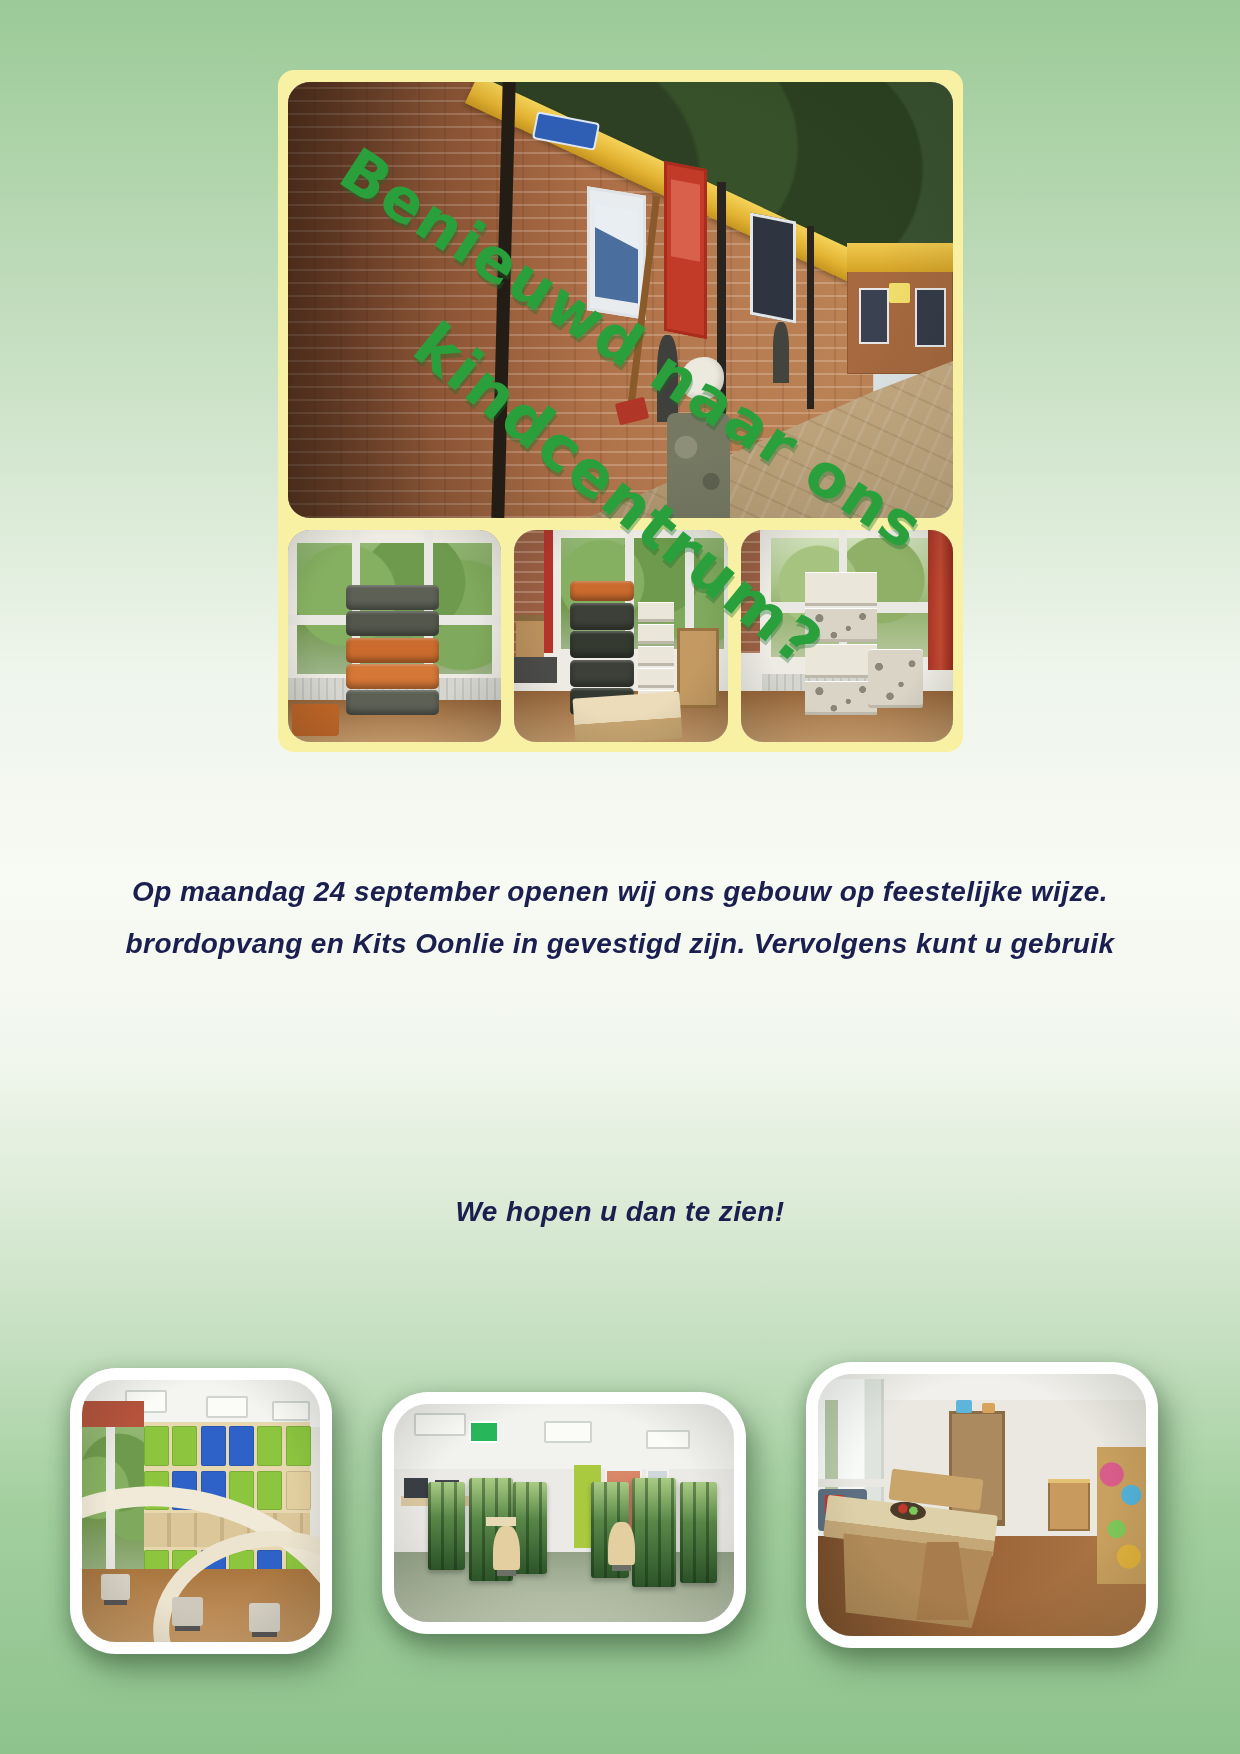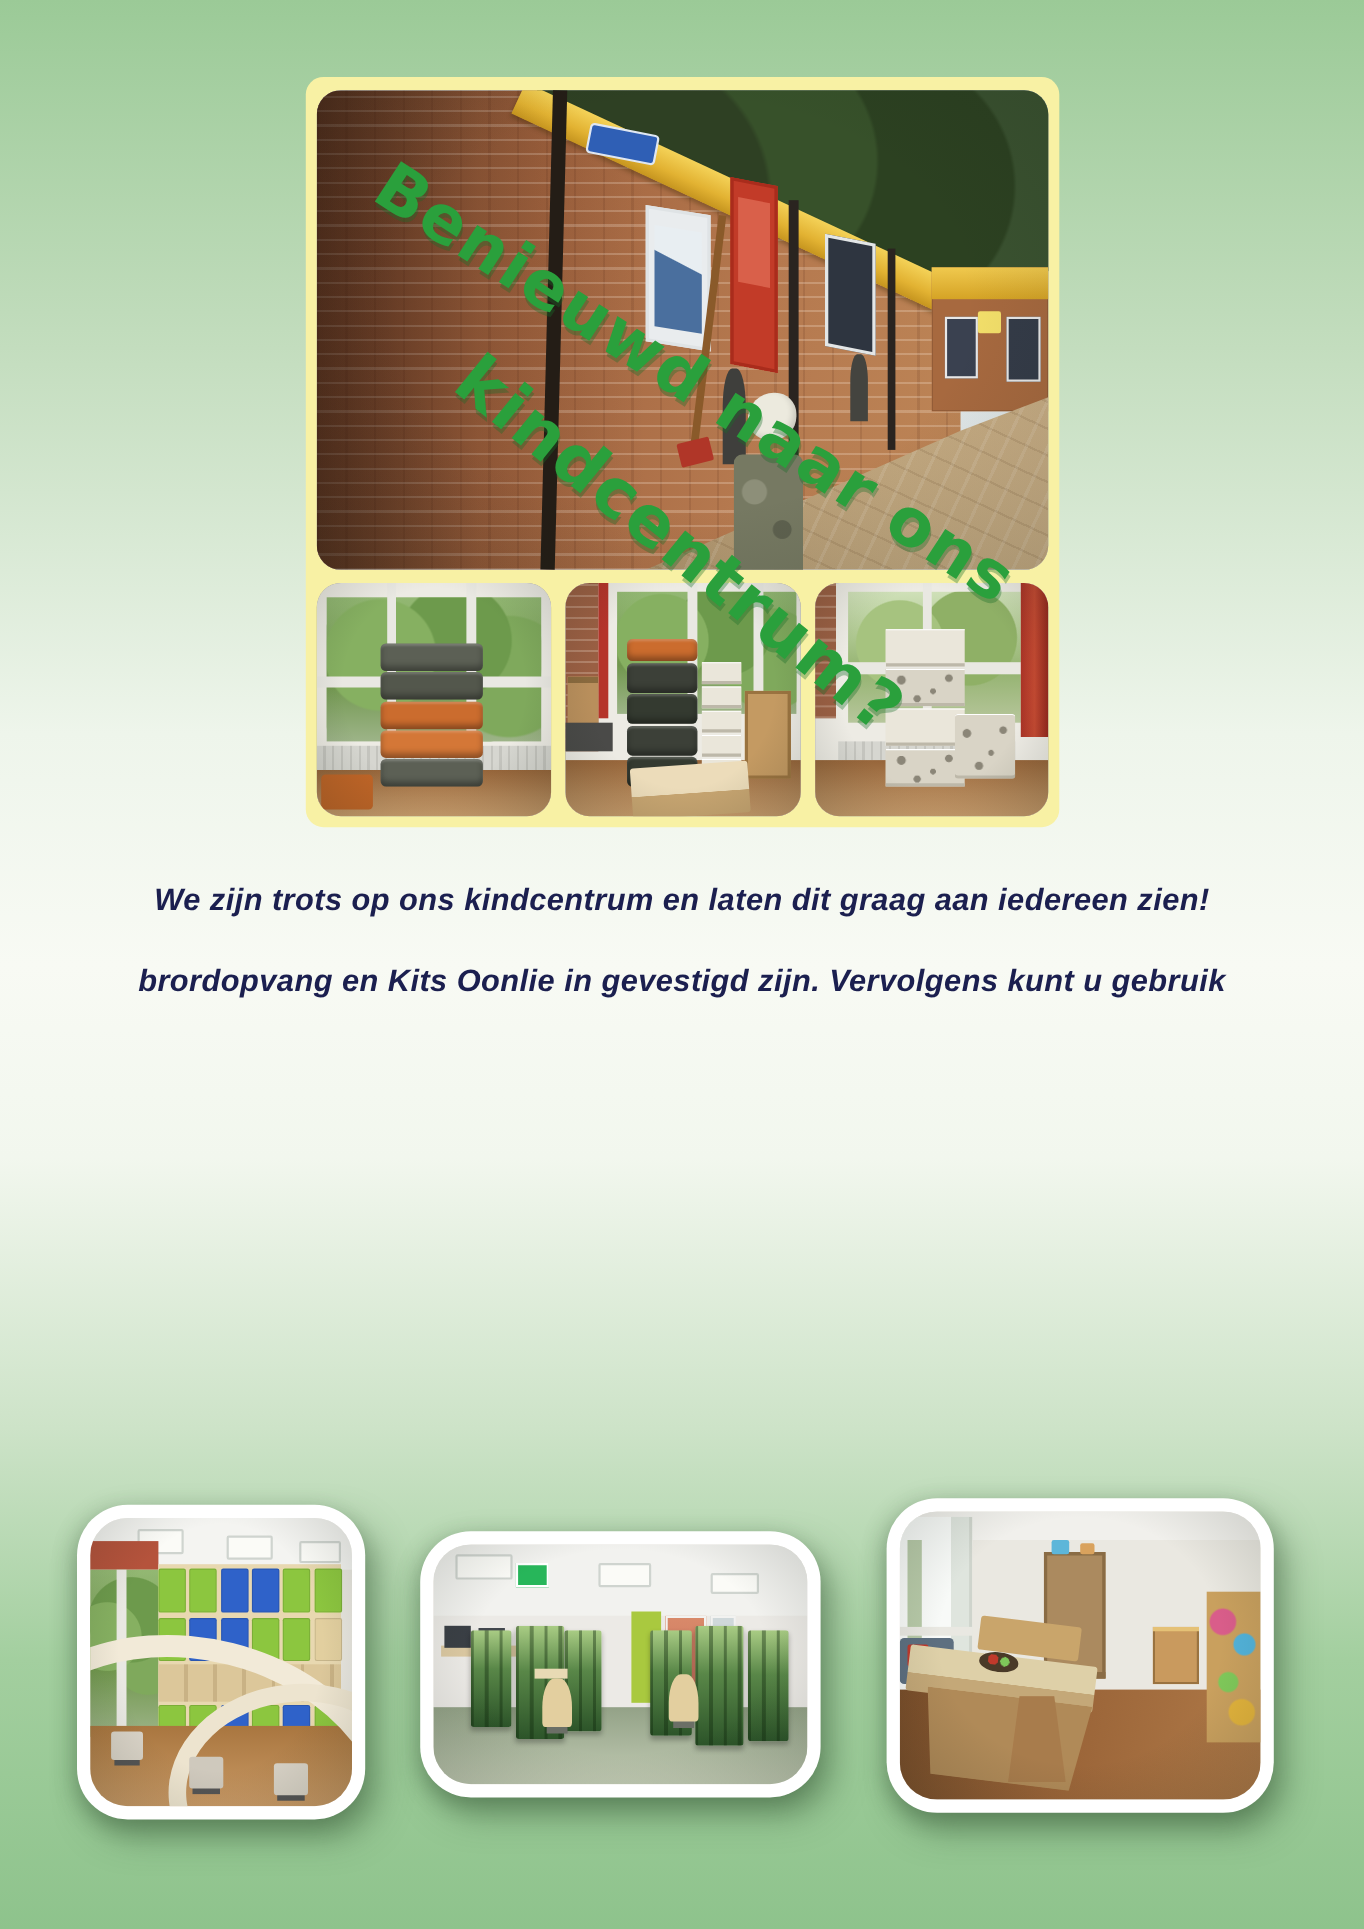--- a/index.html
+++ b/index.html
@@ -229,26 +229,27 @@
         <div class="whitebox speckle" style="top:75%;height:24%;"></div>
       </div>
       <div class="abs whitebox speckle" style="left:60%;top:56%;width:26%;height:28%;border-radius:3px;"></div>
       <div class="abs vig"></div>
     </div>
 
     <div class="overlay-line ol1">Benieuwd naar ons</div>
     <div class="overlay-line ol2">kindcentrum?</div>
   </div>
 
-  <div class="btext text-intro">We zijn trots op ons kindcentrum en laten dit graag aan iedereen zien!</div>
 
   <div class="btext text-para">
+    <div>Op maandag 24 september openen wij ons gebouw op feestelijke wijze.</div>
     <div>brordopvang en Kits Oonlie in gevestigd zijn. Vervolgens kunt u gebruik</div>
   </div>
 
+  <div class="btext text-closing">We hopen u dan te zien!</div>
 
   <div class="bp bp1">
     <div class="bp-in">
       <div class="abs" style="left:0;top:0;width:100%;height:18%;background:#f4f4f1;"></div>
       <div class="lt" style="left:18%;top:4%;width:16%;height:7%;"></div>
       <div class="lt" style="left:52%;top:6%;width:16%;height:7%;"></div>
       <div class="lt" style="left:80%;top:8%;width:14%;height:6%;"></div>
       <div class="abs" style="left:0;top:8%;width:26%;height:10%;background:#b5533c;"></div>
       <div class="abs foliage" style="left:0;top:18%;width:26%;height:58%;"></div>
       <div class="abs mullion-v" style="left:10%;top:18%;height:58%;"></div>

